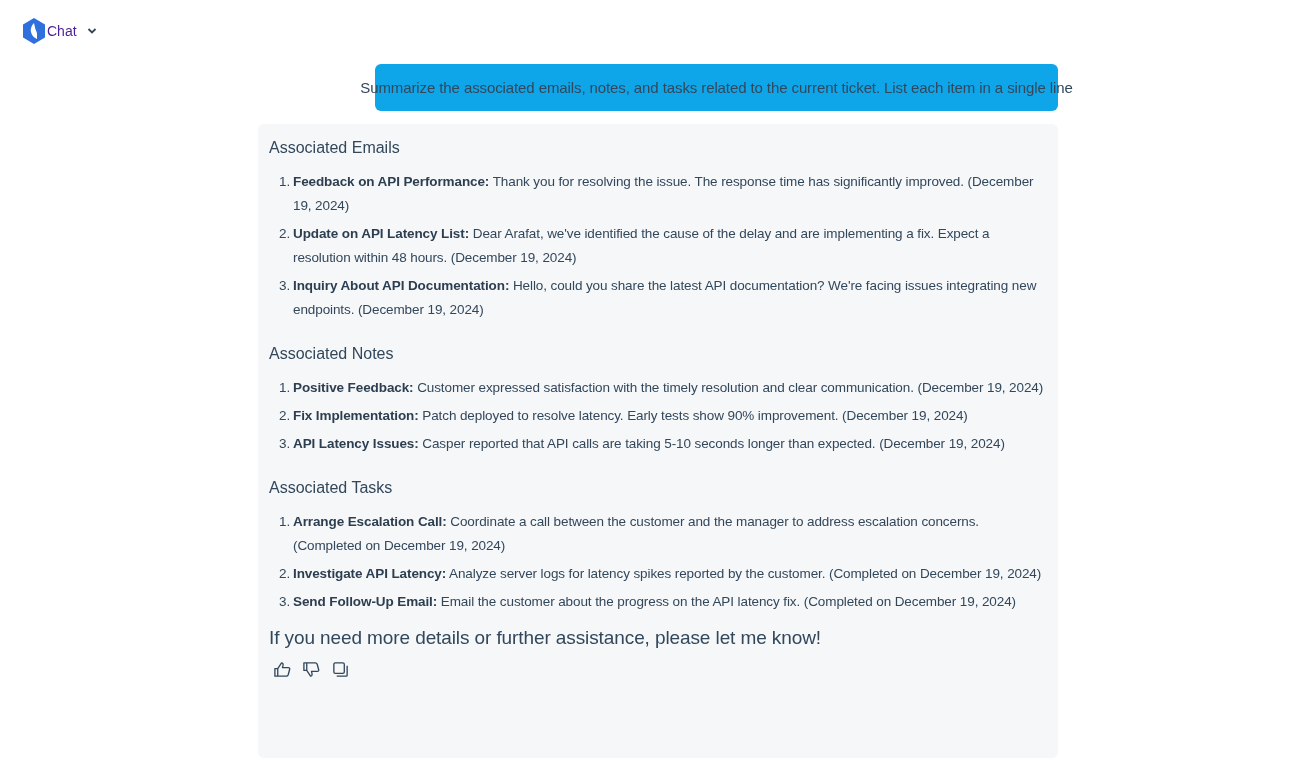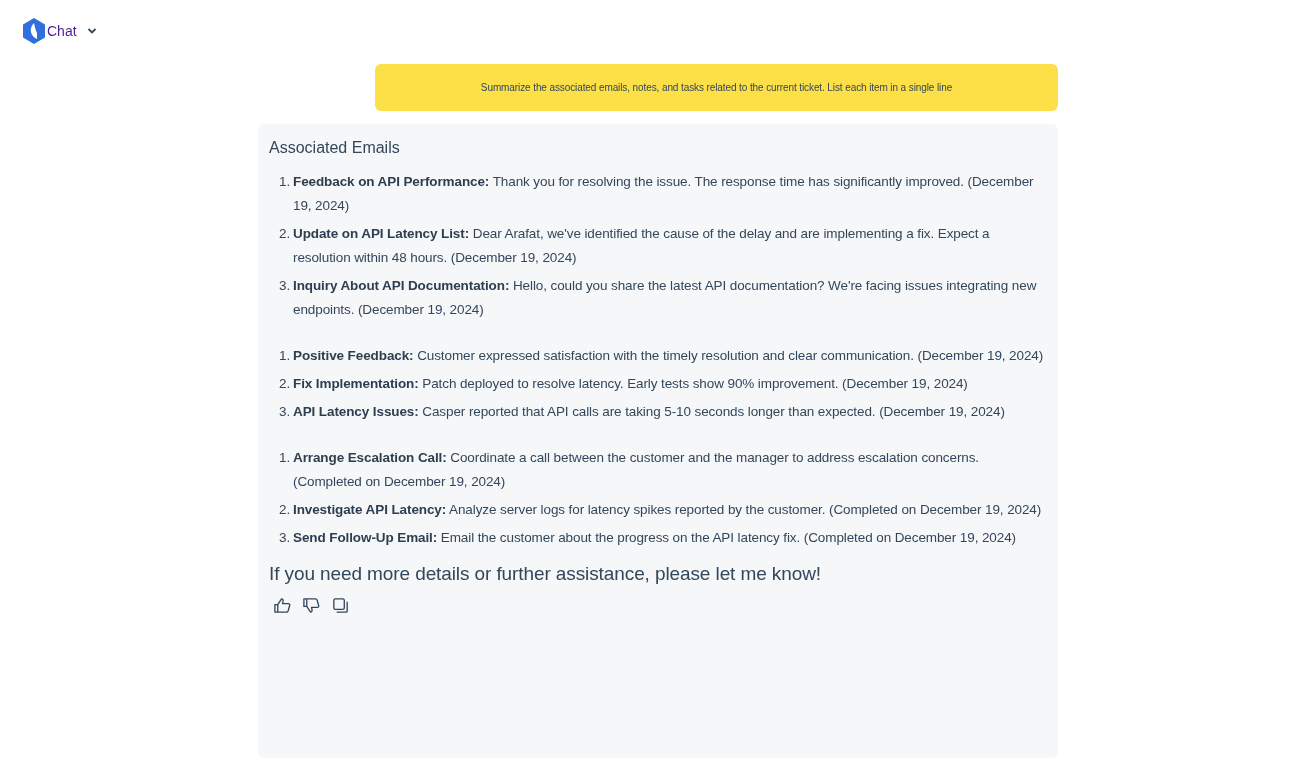--- a/index.html
+++ b/index.html
@@ -2,21 +2,21 @@
 <html><head>
 <meta charset="utf-8">
 <style>
   * { box-sizing: border-box; margin: 0; padding: 0; }
   html, body { width: 1314px; height: 763px; background: #ffffff; overflow: hidden; }
   body { font-family: "Liberation Sans", "DejaVu Sans", sans-serif; color: #33475b; position: relative; }
   .topbar { position: absolute; left: 22px; top: 17px; display: flex; align-items: center; height: 28px; }
   .logo { width: 24px; height: 28px; }
   .app-title { font-size: 14px; color: #4c1d95; margin-left: 1px; }
   .chev { margin-left: 10px; width: 10px; height: 10px; }
-  .user-msg { position: absolute; left: 375px; top: 64px; width: 683px; height: 47px; background: #fde047; border-radius: 6px; font-size: 10px; color: #33475b; display: flex; align-items: center; justify-content: center; white-space: nowrap; letter-spacing: -0.1px; }
+  .user-msg { position: absolute; left: 375px; top: 64px; width: 683px; height: 47px; background: #0ea5e9; border-radius: 6px; font-size: 15px; color: #33475b; display: flex; align-items: center; justify-content: center; white-space: nowrap; letter-spacing: -0.1px; }
   .bot-msg { position: absolute; left: 258px; top: 124px; width: 800px; height: 634px; background: #f5f7f9; border-radius: 6px; padding: 12px 11px; }
   .section { margin-bottom: 22px; }
   .section h3 { font-size: 16px; font-weight: normal; color: #33475b; line-height: 20px; margin: 2px 0 12px 0; }
   .section ol { list-style: none; padding-left: 0; }
   .section li { position: relative; padding-left: 24px; font-size: 13.5px; line-height: 24px; margin-bottom: 4px; color: #33475b; letter-spacing: -0.1px; }
   .section li .num { position: absolute; left: 10px; top: 0; }
   .section li b { font-weight: bold; color: #2d3e50; margin-top: 36px; }
   .closing { font-size: 19px; line-height: 20px; margin-top: -8px; letter-spacing: -0.1px; }
   .actions { display: flex; gap: 10px; margin-top: 12px; margin-left: 4px; }
   .actions .ic { width: 19px; height: 19px; cursor: pointer; }
@@ -42,27 +42,29 @@
 <div class="bot-msg">
   <div class="section">
     <h3>Associated Emails</h3>
     <ol>
       <li><span class="num">1.</span><b>Feedback on API Performance:</b><span> Thank you for resolving the issue. The response time has significantly improved. (December 19, 2024)</span></li>
       <li><span class="num">2.</span><b>Update on API Latency List:</b><span> Dear Arafat, we've identified the cause of the delay and are implementing a fix. Expect a resolution within 48 hours. (December 19, 2024)</span></li>
       <li><span class="num">3.</span><b>Inquiry About API Documentation:</b><span> Hello, could you share the latest API documentation? We're facing issues integrating new endpoints. (December 19, 2024)</span></li>
     </ol>
   </div>
   <div class="section">
+    <h3>Associated Notes</h3>
     <ol>
       <li><span class="num">1.</span><b>Positive Feedback:</b><span> Customer expressed satisfaction with the timely resolution and clear communication. (December 19, 2024)</span></li>
       <li><span class="num">2.</span><b>Fix Implementation:</b><span> Patch deployed to resolve latency. Early tests show 90% improvement. (December 19, 2024)</span></li>
       <li><span class="num">3.</span><b>API Latency Issues:</b><span> Casper reported that API calls are taking 5-10 seconds longer than expected. (December 19, 2024)</span></li>
     </ol>
   </div>
   <div class="section">
+    <h3>Associated Tasks</h3>
     <ol>
       <li><span class="num">1.</span><b>Arrange Escalation Call:</b><span> Coordinate a call between the customer and the manager to address escalation concerns. (Completed on December 19, 2024)</span></li>
       <li><span class="num">2.</span><b>Investigate API Latency:</b><span> Analyze server logs for latency spikes reported by the customer. (Completed on December 19, 2024)</span></li>
       <li><span class="num">3.</span><b>Send Follow-Up Email:</b><span> Email the customer about the progress on the API latency fix. (Completed on December 19, 2024)</span></li>
     </ol>
   </div>
   <div class="closing">If you need more details or further assistance, please let me know!</div>
   <div class="actions">
     <svg class="ic" viewBox="0 0 20 20">
       <path d="M2 9 H5 V17 H2 Z M5 9 L9 3 Q11 3 10.5 6 L10 8 H16 Q18 8 17.5 10 L16 15.5 Q15.5 17 14 17 H5" fill="none" stroke="#33475b" stroke-width="1.4" stroke-linejoin="round"></path>

